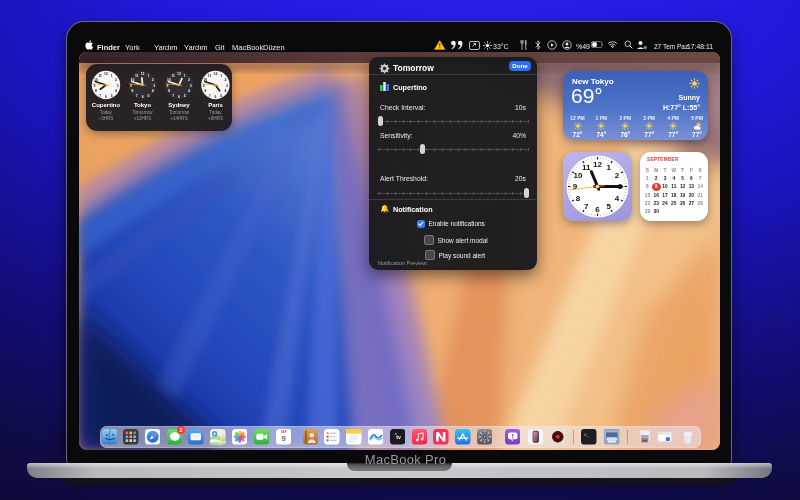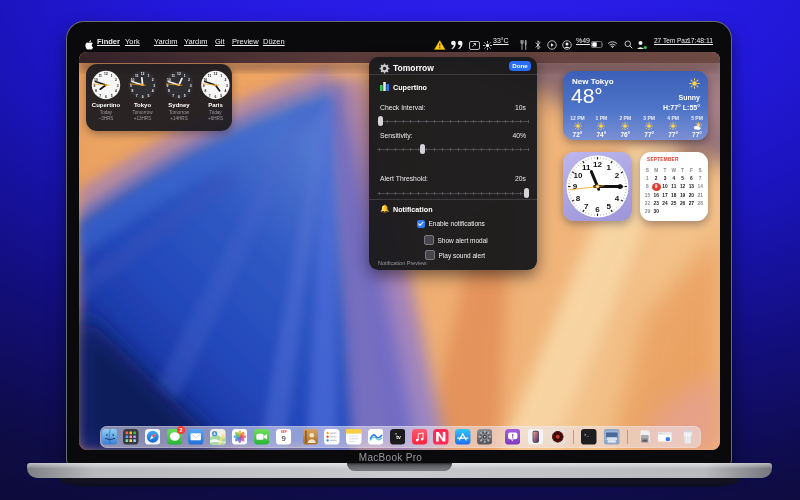--- a/index.html
+++ b/index.html
@@ -16,26 +16,26 @@
     box-shadow:0 0 0 1px #6a6a74, 0 8px 18px rgba(0,0,10,.55);}
   #screen{left:79px;top:52px;width:641px;height:398px;border-radius:8px;overflow:hidden;}
   #base{left:27px;top:463px;width:745px;height:15px;
     background:linear-gradient(180deg,rgba(255,255,255,.5) 0%,rgba(255,255,255,0) 38%),
       linear-gradient(90deg,#7e7f84 0%,#b9babe 9%,#c9cacd 50%,#b9babe 91%,#75767b 100%);
     border-radius:3px 3px 10px 10px;}
   #groove{left:347px;top:463px;width:105px;height:7.5px;background:linear-gradient(180deg,#4d4e54,#7d7e84);
     border-radius:0 0 9px 9px;box-shadow:inset 0 1px 2px rgba(0,0,0,.5);}
   #foot{left:60px;top:478px;width:680px;height:9px;background:linear-gradient(180deg,#15151d,#0c0c24);
     border-radius:0 0 26px 26px / 0 0 9px 9px;}
-  #mbp{left:70px;top:452px;width:641px;height:12px;color:#9a9a9e;font-size:10px;
+  #mbp{left:85px;top:452px;width:641px;height:12px;color:#9a9a9e;font-size:13px;
     text-align:center;letter-spacing:.3px;}
 
   
   #menubar{left:79px;top:37px;width:641px;height:15px;color:#eee;font-size:7.5px;}
-  #menubar span{position:absolute;top:0;white-space:nowrap;text-decoration:underline;}
+  #menubar span{position:absolute;top:6px;white-space:nowrap;}
 
   
   .widget{position:absolute;border-radius:11px;box-shadow:0 3px 8px rgba(10,10,30,.35);}
 
   
   #wclock{left:86px;top:64px;width:146px;height:67px;background:rgba(26,25,30,.93);}
   .wcity{position:absolute;width:37px;text-align:center;color:#fff;}
   .wcity .nm{font-size:6px;font-weight:bold;display:block;margin-top:2px;}
   .wcity .s1,.wcity .s2{font-size:4.6px;color:#9a9aa0;display:block;margin-top:1.5px;}
 
@@ -172,21 +172,21 @@
 </svg>
 </div>
 
 <div id="menubar" class="abs">
   <span style="left:5px;top:1.5px;font-size:9px"></span>
   <span style="left:18px;font-weight:bold">Finder</span>
   <span style="left:46px">York</span>
   <span style="left:75px">Yardım</span>
   <span style="left:105px">Yardım</span>
   <span style="left:136px">Git</span>
-  <span style="left:153px">Preview</span>
+  <span style="left:153px">MacBook</span>
   <span style="left:184px">Düzen</span>
 <svg width="11.5" height="10" viewBox="0 0 26 22" style="position:absolute;left:355px;top:3px">
       <path d="M13 1 L25 21 H1 Z" fill="#ffcc00" stroke="#e8a800" stroke-width="1"></path>
       <rect x="12" y="7" width="2.2" height="7" rx="1" fill="#1a1a1a"></rect>
       <circle cx="13.1" cy="17" r="1.4" fill="#1a1a1a"></circle>
     </svg>
     <svg width="14" height="10" viewBox="0 0 28 20" style="position:absolute;left:372px;top:3px">
       <g fill="#f2f2f2">
         <path d="M9.5 6 a4.7 4.7 0 1 1 -9.4 0 a4.7 4.7 0 1 1 9.4 0 Z M9.5 6 c0 6-2.5 10-7.5 12.5 l-1-1.5 c3.5-2.5 5-5.5 5-8 Z"></path>
         <path d="M23 6 a4.7 4.7 0 1 1 -9.4 0 a4.7 4.7 0 1 1 9.4 0 Z M23 6 c0 6-2.5 10-7.5 12.5 l-1-1.5 c3.5-2.5 5-5.5 5-8 Z"></path>
@@ -344,21 +344,21 @@
     </div>
   <div class="wcity" style="left:111px;top:36px">
       <span class="nm">Paris</span>
       <span class="s1">Today</span>
       <span class="s2">+6HRS</span>
     </div>
 </div>
 
 <div id="weather" class="widget">
   <div class="city">New Tokyo</div>
-  <div class="big">48°</div>
+  <div class="big">69°</div>
   <svg width="11" height="11" style="position:absolute;right:8px;top:7px" viewBox="0 0 24 24">
     <circle cx="12" cy="12" r="5" fill="#ffd34d"></circle>
     <g stroke="#ffd34d" stroke-width="2.2" stroke-linecap="round">
       <line x1="12" y1="1.5" x2="12" y2="4.5"></line>
         <line x1="12" y1="19.5" x2="12" y2="22.5"></line>
       <line x1="1.5" y1="12" x2="4.5" y2="12"></line>
         <line x1="19.5" y1="12" x2="22.5" y2="12"></line>
       <line x1="4.6" y1="4.6" x2="6.7" y2="6.7"></line>
         <line x1="17.3" y1="17.3" x2="19.4" y2="19.4"></line>
       <line x1="4.6" y1="19.4" x2="6.7" y2="17.3"></line>

